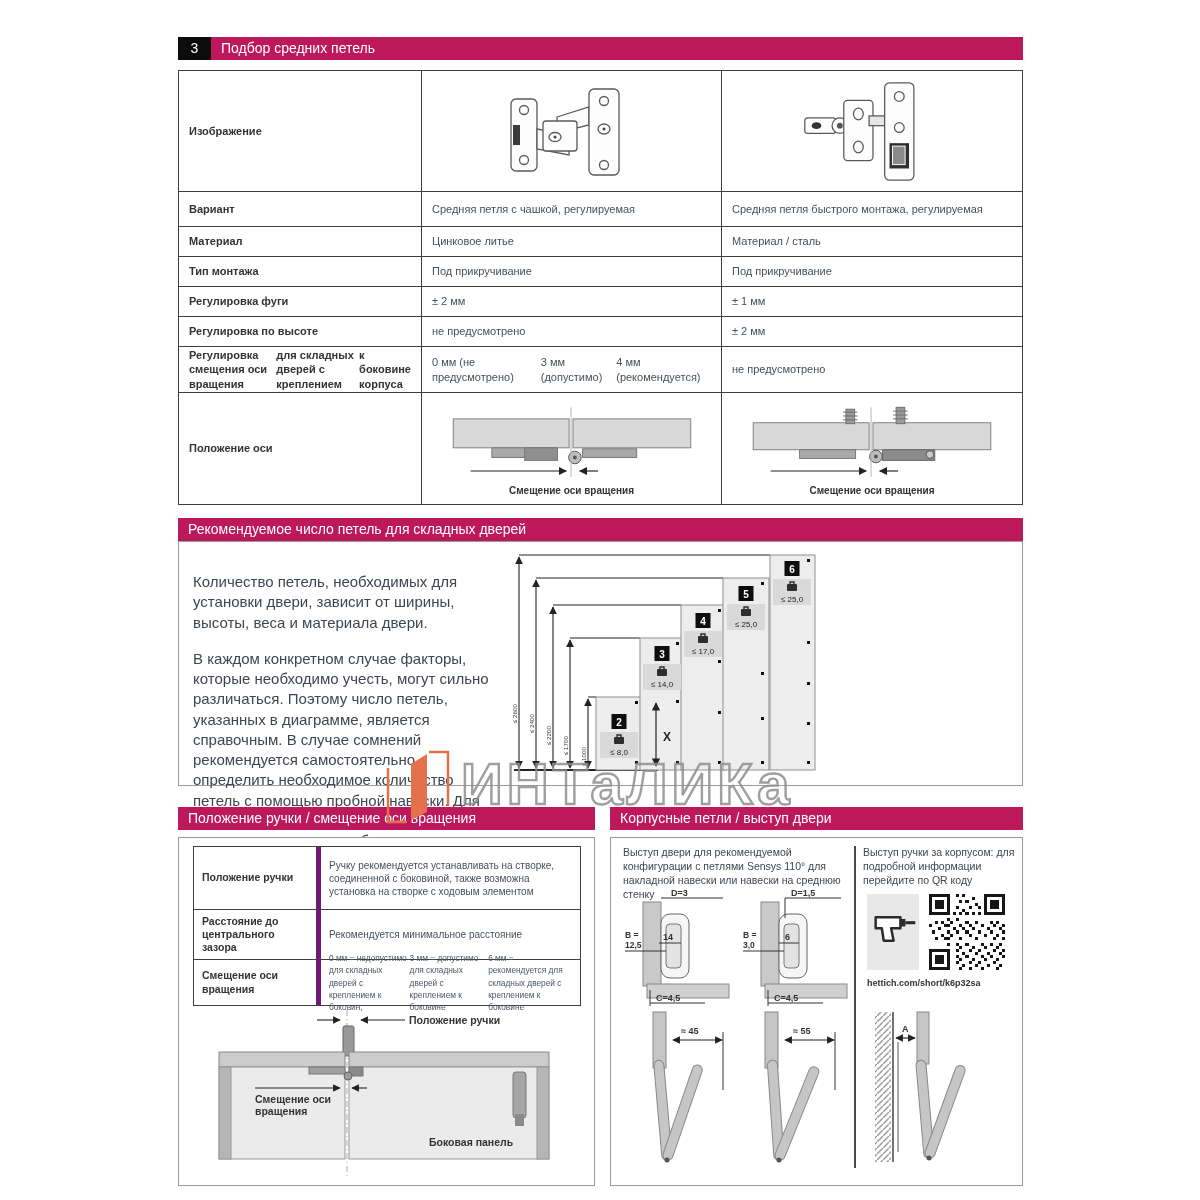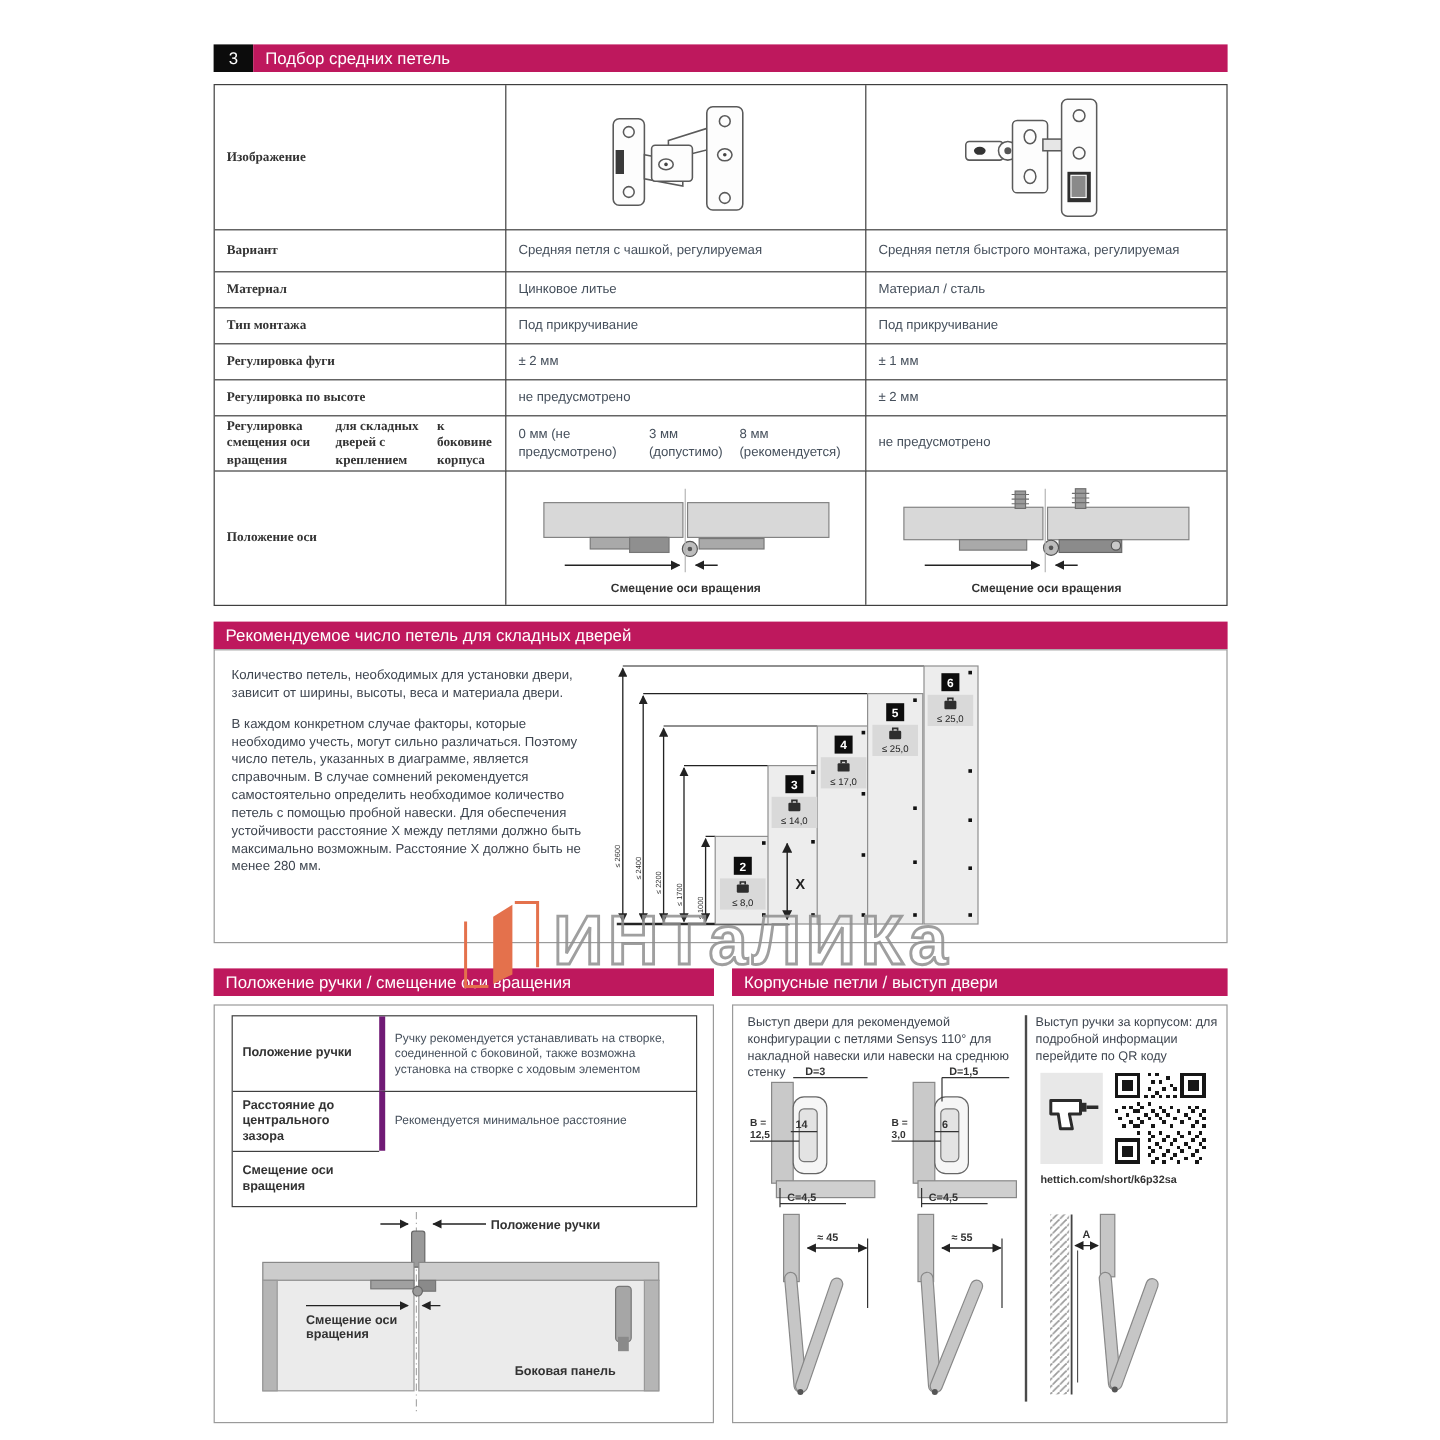--- a/index.html
+++ b/index.html
@@ -10,28 +10,28 @@
   .bar{background:#be185d;color:#fff;font-size:14px;line-height:23px;height:23px;
        padding-left:10px;overflow:hidden;white-space:nowrap;}
   .numbox{background:#0c0c0c;color:#fff;font-size:14px;line-height:23px;height:23px;
           width:33px;text-align:center;}
   
   .tbl{display:grid;border:1px solid #3f3f3f;background:#fff;}
   .tbl > div{border-left:1px solid #3f3f3f;border-top:1px solid #3f3f3f;
              display:flex;align-items:center;padding:2px 10px;font-size:11px;box-sizing:border-box;}
   .tbl > div.nl{border-left:none;}
   .tbl > div.nt{border-top:none;}
-  .lab{font-weight:bold;color:#333;line-height:1.3;font-family:Liberation Serif, serif;}
+  .lab{font-weight:bold;color:#333;line-height:1.3;}
   .val{color:#46505c;line-height:1.35;}
   .stack span{display:block;}
   .cellcol{flex-direction:column;justify-content:center;}
   .caption{font-weight:bold;font-size:10px;color:#333;margin-top:1px;}
   
   .cbox{border:1px solid #9a9a9a;background:#fff;}
-  .p{font-size:11px;line-height:1.35;color:#3f4650;margin:0 0 11px 0;}
+  .p{font-size:15px;line-height:1.35;color:#3f4650;margin:16px 0 11px 0;}
   
   .tbl2{display:grid;border:1px solid #3f3f3f;}
   .tbl2 > div{border-left:5px solid #701a75;border-top:1px solid #3f3f3f;
               display:flex;align-items:center;padding:3px 8px;box-sizing:border-box;}
   .tbl2 > div.nl{border-left:none;}
   .tbl2 > div.nt{border-top:none;}
   .small-lab{font-weight:bold;font-size:10.5px;color:#333;line-height:1.25;}
   .small-val{font-size:10px;color:#46505c;line-height:1.3;}
   .tiny-val{font-size:8.3px;color:#4a5568;line-height:1.45;}
   .s4text{font-size:10.5px;line-height:1.32;color:#3f4650;}
@@ -127,21 +127,21 @@
   <div class="val">± 2 мм</div>
 
   <div class="nl lab stack">
     <span>Регулировка смещения оси вращения</span>
     <span>для складных дверей с креплением</span>
     <span>к боковине корпуса</span>
   </div>
   <div class="val stack">
     <span>0 мм (не предусмотрено)</span>
     <span>3 мм (допустимо)</span>
-    <span>8 мм (рекомендуется)</span>
+    <span>4 мм (рекомендуется)</span>
   </div>
   <div class="val">не предусмотрено</div>
 
   <div class="nl lab">Положение оси</div>
   <div class="cellcol">
     <svg width="280" height="82" viewBox="0 0 290 82">
       <rect x="22" y="16" width="120" height="30" fill="#d8d8d8" stroke="#808080"></rect>
       <rect x="146" y="16" width="122" height="30" fill="#d8d8d8" stroke="#808080"></rect>
       <rect x="62" y="46" width="66" height="10" fill="#a9a9a9" stroke="#777"></rect>
       <rect x="96" y="46" width="34" height="13" fill="#8f8f8f" stroke="#777"></rect>
@@ -311,20 +311,25 @@
 
 <div class="abs bar" style="left:178px;top:807px;width:417px;">Положение ручки / смещение оси вращения</div>
 <div class="abs cbox" style="left:178px;top:837px;width:417px;height:349px;">
 
   <div class="abs tbl2" style="left:14px;top:8px;width:388px;grid-template-columns:122px 264px;grid-template-rows:62px 50px 46px;">
     <div class="nl nt small-lab">Положение ручки</div>
     <div class="nt small-val">Ручку рекомендуется устанавливать на створке, соединенной с боковиной, также возможна установка на створке с ходовым элементом</div>
     <div class="nl small-lab">Расстояние до центрального зазора</div>
     <div class="small-val">Рекомендуется минимальное расстояние</div>
     <div class="nl small-lab">Смещение оси вращения</div>
+    <div class="tiny-val stack">
+      <span>0 мм = недопустимо для складных дверей с креплением к боковин,</span>
+      <span>3 мм = допустимо для складных дверей с креплением к боковине</span>
+      <span>6 мм = рекомендуется для складных дверей с креплением к боковине</span>
+    </div>
   </div>
 
   <svg class="abs" style="left:12px;top:168px;" width="393" height="175" viewBox="0 0 393 175">
     <line x1="156" y1="4" x2="156" y2="170" stroke="#aaa" stroke-width="1" stroke-dasharray="6 3 1 3"></line>
     <rect x="152" y="20" width="11" height="30" rx="2" fill="#999" stroke="#666"></rect>
     <line x1="214" y1="14" x2="170" y2="14" stroke="#222" stroke-width="1.1" marker-end="url(#arr)"></line>
     <line x1="126" y1="14" x2="149" y2="14" stroke="#222" stroke-width="1.1" marker-end="url(#arr)"></line>
     <text x="218" y="18" font-size="10.5" font-weight="bold" fill="#333">Положение ручки</text>
     <rect x="28" y="46" width="126" height="15" fill="#ccc" stroke="#888"></rect>
     <rect x="158" y="46" width="200" height="15" fill="#ccc" stroke="#888"></rect>

